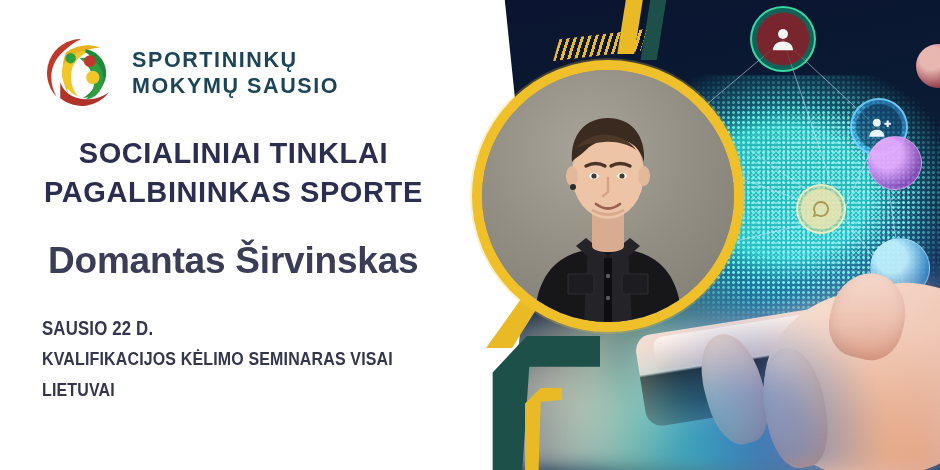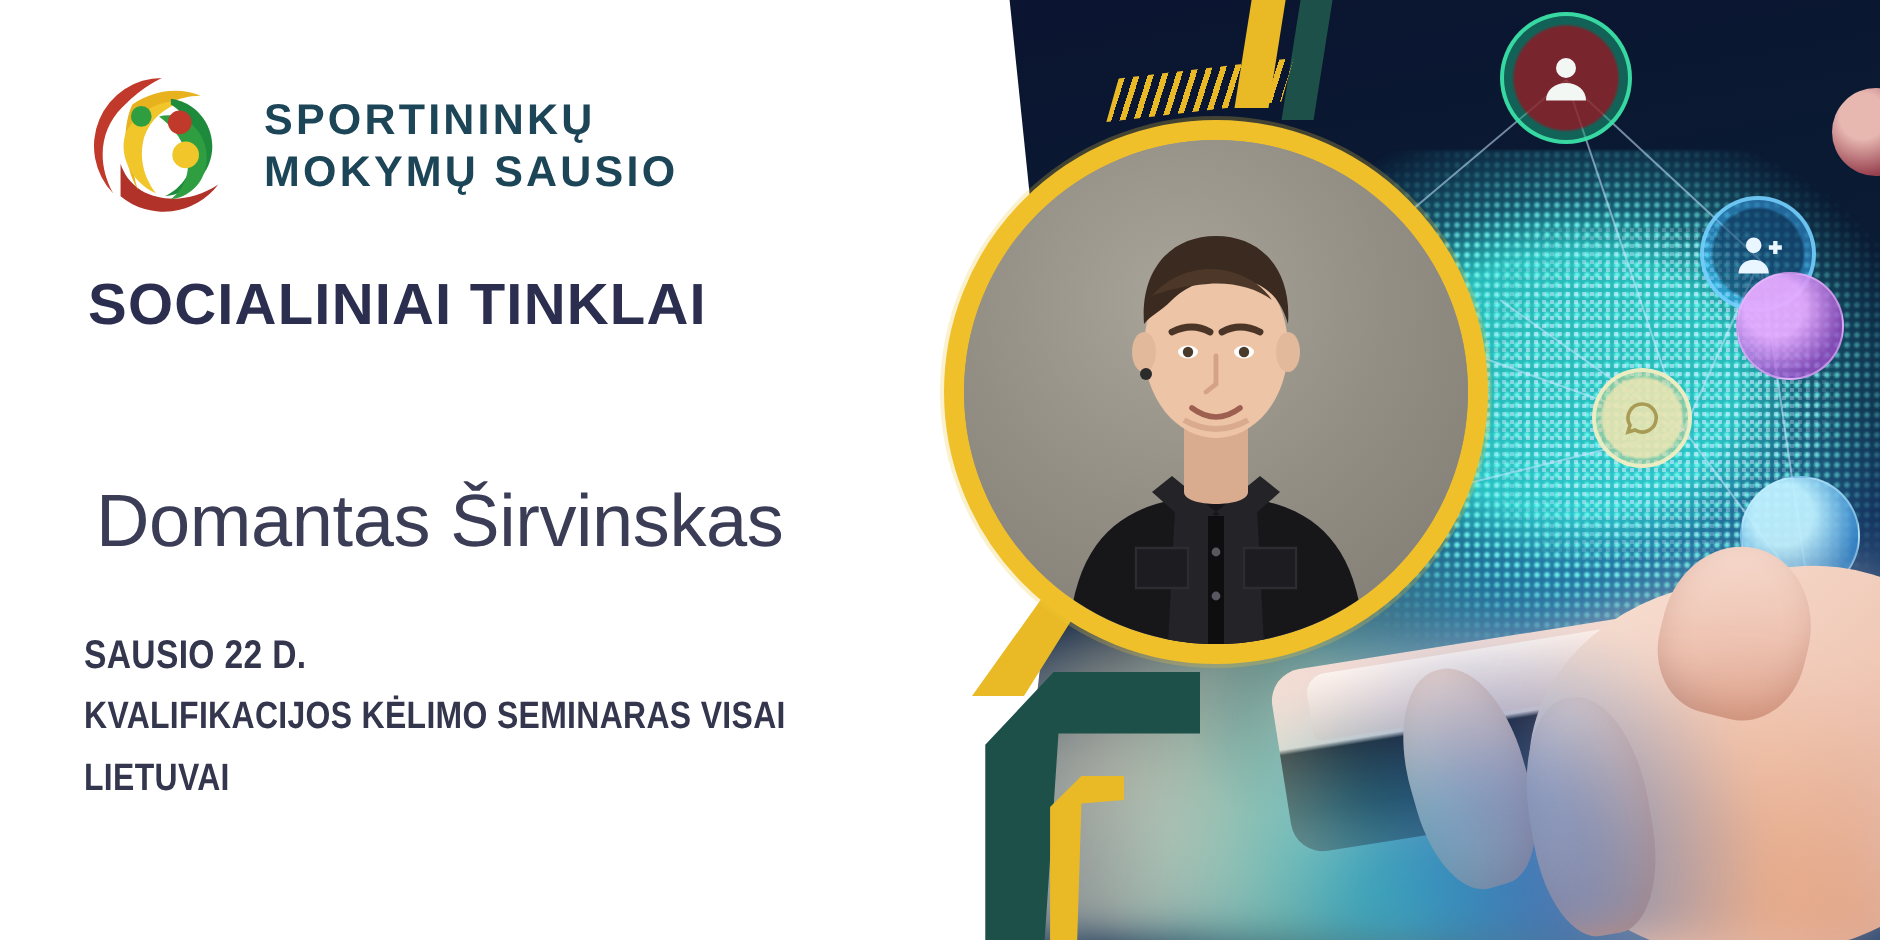--- a/index.html
+++ b/index.html
@@ -155,21 +155,21 @@
     color:#2b2e4e;
     font-weight:bold;
     font-size:29px;
     letter-spacing:.6px;
     line-height:1.33;
     text-align:center;
   }
   .speaker{
     position:absolute; left:48px; top:240px;
     color:#3a3d55;
-    font-weight:normal;
+    font-weight:bold;
     font-size:37px;
     letter-spacing:-.2px;
   }
   .meta{
     position:absolute; left:42px; top:312px;
     color:#33364d;
     font-weight:bold;
     font-size:20px;
     line-height:1.62;
     letter-spacing:.2px;
@@ -356,20 +356,21 @@
         <circle cx="66" cy="56" r="9" fill="#f0c62a"></circle>
       </svg>
       <div class="logo-text">
         <div>SPORTININKŲ</div>
         <div>MOKYMŲ SAUSIO</div>
       </div>
     </div>
 
     <div class="headline">
       <div>SOCIALINIAI TINKLAI</div>
+      <div>PAGALBININKAS SPORTE</div>
     </div>
 
     <div class="speaker">Domantas Širvinskas</div>
 
     <div class="meta">
       <div>SAUSIO 22 D.</div>
       <div class="line2">KVALIFIKACIJOS KĖLIMO SEMINARAS VISAI LIETUVAI</div>
     </div>
   </div>
 </div>

